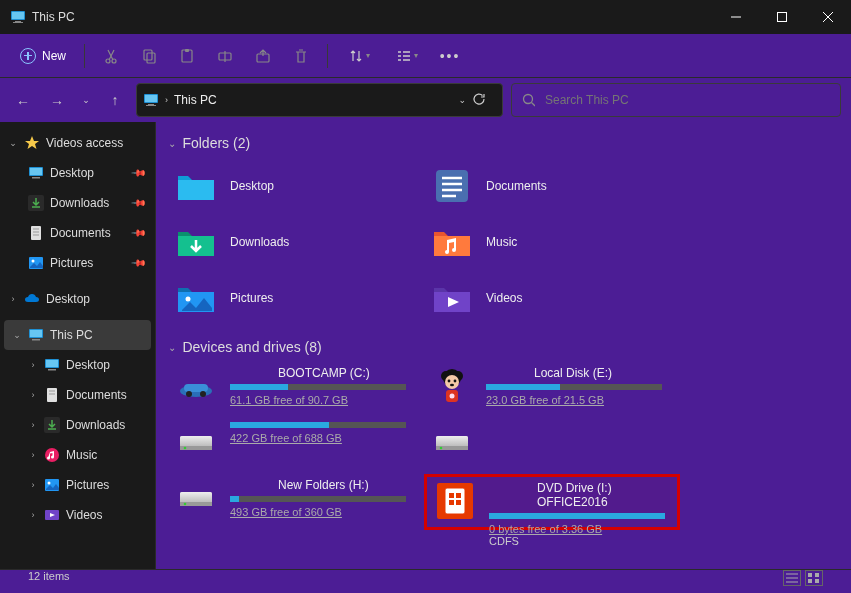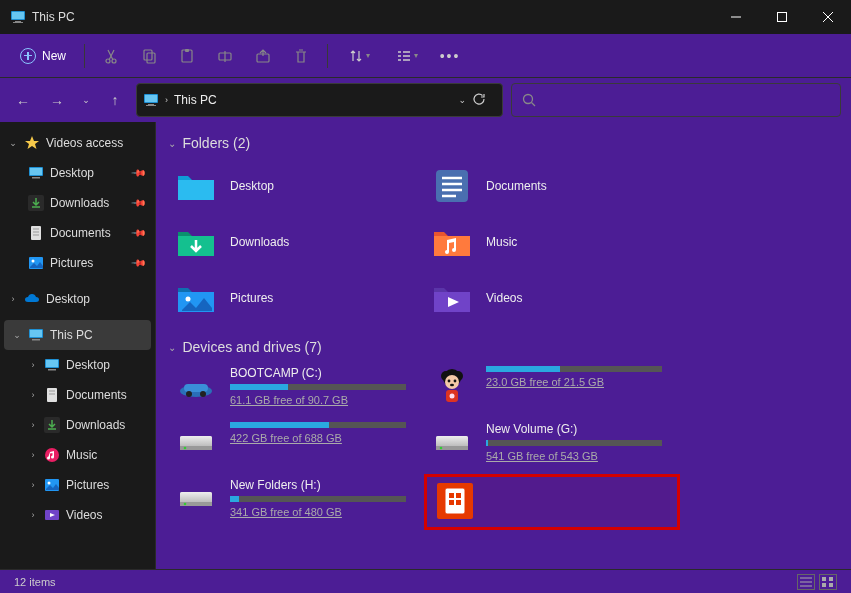--- a/index.html
+++ b/index.html
@@ -54,28 +54,28 @@
 .section-head .chev { font-size:10px; color:#aaa; }
 .grid2 { display:flex; flex-wrap:wrap; }
 .folder-item { width:256px; height:56px; display:flex; align-items:center; gap:14px; padding-left:8px; }
 .ficon { width:40px; height:40px; flex-shrink:0; }
 .flabel { font-size:12px; color:#eee; }
 
 .drive-item { width:256px; height:56px; display:flex; align-items:flex-start; gap:14px; padding:4px 8px; }
 .drive-item.hl { border:3px solid #d40000; width:256px; background:rgba(200,0,0,0.05); }
 .dicon { width:40px; height:40px; flex-shrink:0; }
 .dinfo { flex:1; }
-.dname { font-size:12px; color:#eee; margin-bottom:4px; }
+.dname { font-size:12px; color:#eee; margin-bottom:4px;margin-left:48px; }
 .dbar { height:6px; background:#555; border-radius:0; margin-bottom:4px; position:relative; width:176px; }
 .dfill { height:100%; background:#2aa8e0; }
 .dfree { font-size:11px; color:#aaa;text-decoration:underline; }
 .dsub { font-size:11px; color:#ccc; }
 
 
-.statusbar { height:24px; border-top:1px solid #2a2a2a; display:flex; align-items:center; padding:0 14px; font-size:11px; color:#ccc; }
+.statusbar { height:24px; border-top:1px solid #2a2a2a; display:flex; align-items:flex-start; padding:0 28px; font-size:11px; color:#ccc; }
 .statusbar .sp { flex:1; }
 .viewbtns { display:flex; gap:4px; }
 .vbtn { width:18px; height:16px; border:1px solid #666; }
 
 ::-webkit-scrollbar { width:14px; }
 ::-webkit-scrollbar-track { background:#1a1a1a; }
 ::-webkit-scrollbar-thumb { background:#4a4a4a; border:3px solid #1a1a1a; border-radius:7px; }
 </style>
 </head>
 <body>
@@ -192,20 +192,21 @@
       <span class="caret">⌄</span>
       <div class="refbtn"><svg width="14" height="14">
             <path d="M12 7 A5 5 0 1 1 10.5 3.5 M12 2 L12 5 L9 5" fill="none" stroke="#ccc" stroke-width="1.2"></path>
           </svg></div>
     </div>
     <div class="searchbar">
       <svg width="14" height="14">
           <circle cx="6" cy="6" r="4.5" fill="none" stroke="#888" stroke-width="1.3"></circle>
           <line x1="9.5" y1="9.5" x2="13" y2="13" stroke="#888" stroke-width="1.3"></line>
         </svg>
+      <input type="text" placeholder="Search This PC" style="">
     </div>
   </div>
 
   <div class="body">
 
     <div class="sidebar">
       <div class="side-item">
         <span class="expander">⌄</span>
         <svg class="sicon" viewBox="0 0 16 16">
             <path d="M8 1 L10 6 L15 6 L11 9 L12.5 14 L8 11 L3.5 14 L5 9 L1 6 L6 6 Z" fill="#f6c94a"></path>
@@ -372,21 +373,21 @@
               <path d="M2 10 L12 10 L16 14 L38 14 L38 34 L2 34 Z" fill="#5a35a8"></path>
               <rect x="2" y="14" width="36" height="20" fill="#7043c8"></rect>
               <path d="M16 19 L27 24 L16 29 Z" fill="#fff"></path>
             </svg>
           <span class="flabel">Videos</span>
         </div>
       </div>
 
       <div class="section-head" style="margin-top:6px">
         <span class="chev">⌄</span>
-        <span>Devices and drives (7)</span>
+        <span>Devices and drives (8)</span>
       </div>
       <div class="grid2" id="drives-grid">
           <div class="drive-item">
             <div class="dicon"><svg viewBox="0 0 40 40">
                 <ellipse cx="20" cy="25" rx="16" ry="6" fill="#2a6fb8"></ellipse>
                 <rect x="8" y="18" width="24" height="8" rx="4" fill="#3a8fd8"></rect>
                 <circle cx="13" cy="28" r="3" fill="#222"></circle>
                 <circle cx="27" cy="28" r="3" fill="#222"></circle>
               </svg></div>
             <div class="dinfo">
@@ -403,20 +404,21 @@
                 <circle cx="14" cy="10" r="5" fill="#111"></circle>
                 <circle cx="26" cy="10" r="5" fill="#111"></circle>
                 <circle cx="20" cy="16" r="7" fill="#f4c9a8"></circle>
                 <circle cx="17" cy="15" r="1.4" fill="#111"></circle>
                 <circle cx="23" cy="15" r="1.4" fill="#111"></circle>
                 <ellipse cx="20" cy="19" rx="2" ry="1.3" fill="#111"></ellipse>
                 <rect x="14" y="24" width="12" height="12" rx="3" fill="#d32"></rect>
                 <circle cx="20" cy="30" r="2.5" fill="#fde"></circle>
               </svg></div>
             <div class="dinfo">
+              <div class="dname">Local Disk (E:)</div>
               <div class="dbar">
                 <div class="dfill" style="width:42%"></div>
               </div>
               <div class="dfree">23.0 GB free of 21.5 GB</div>
             </div>
           </div>
           <div class="drive-item">
             <div class="dicon"><svg viewBox="0 0 40 40">
                 <rect x="4" y="14" width="32" height="14" rx="2" fill="#ccc"></rect>
                 <rect x="4" y="14" width="32" height="14" rx="2" fill="url(#g)"></rect>
@@ -442,59 +444,60 @@
                 <rect x="4" y="14" width="32" height="14" rx="2" fill="url(#g)"></rect>
                 <rect x="4" y="24" width="32" height="4" fill="#999"></rect>
                 <circle cx="9" cy="26" r="1.3" fill="#3c3"></circle>
                 <defs>
                   <linearGradient id="g" x1="0" y1="0" x2="0" y2="1">
                     <stop offset="0" stop-color="#eee"></stop>
                     <stop offset="1" stop-color="#aaa"></stop>
                   </linearGradient>
                 </defs>
               </svg></div>
-            <div class="dinfo">
-              <div class="dname">New Volume (G:)</div>
-              <div class="dbar">
-                <div class="dfill" style="width:1%"></div>
-              </div>
-              <div class="dfree">541 GB free of 543 GB</div>
-            </div>
           </div>
           <div class="drive-item">
             <div class="dicon"><svg viewBox="0 0 40 40">
                 <rect x="4" y="14" width="32" height="14" rx="2" fill="#ccc"></rect>
                 <rect x="4" y="14" width="32" height="14" rx="2" fill="url(#g)"></rect>
                 <rect x="4" y="24" width="32" height="4" fill="#999"></rect>
                 <circle cx="9" cy="26" r="1.3" fill="#3c3"></circle>
                 <defs>
                   <linearGradient id="g" x1="0" y1="0" x2="0" y2="1">
                     <stop offset="0" stop-color="#eee"></stop>
                     <stop offset="1" stop-color="#aaa"></stop>
                   </linearGradient>
                 </defs>
               </svg></div>
             <div class="dinfo">
               <div class="dname">New Folders (H:)</div>
               <div class="dbar">
                 <div class="dfill" style="width:5%"></div>
               </div>
-              <div class="dfree">341 GB free of 480 GB</div>
+              <div class="dfree">493 GB free of 360 GB</div>
             </div>
           </div>
           <div class="drive-item hl">
             <div class="dicon"><svg viewBox="0 0 40 40">
                 <rect x="2" y="2" width="36" height="36" rx="2" fill="#e63900"></rect>
                 <rect x="10" y="7" width="20" height="26" rx="2" fill="#fff"></rect>
                 <rect x="10" y="7" width="20" height="26" rx="2" fill="none" stroke="#e63900" stroke-width="1"></rect>
                 <rect x="14" y="12" width="5" height="5" fill="#e63900"></rect>
                 <rect x="21" y="12" width="5" height="5" fill="#e63900"></rect>
                 <rect x="14" y="19" width="5" height="5" fill="#e63900"></rect>
                 <rect x="21" y="19" width="5" height="5" fill="#e63900"></rect>
               </svg></div>
+            <div class="dinfo">
+              <div class="dname">DVD Drive (I:) OFFICE2016</div>
+              <div class="dbar">
+                <div class="dfill" style="width:100%"></div>
+              </div>
+              <div class="dfree">0 bytes free of 3.36 GB</div>
+              <div class="dsub">CDFS</div>
+            </div>
           </div>
         </div>
     </div>
   </div>
 
   <div class="statusbar">
     <span>12 items</span>
     <span class="sp"></span>
     <div class="viewbtns">
       <div class="vbtn"><svg width="16" height="14">

